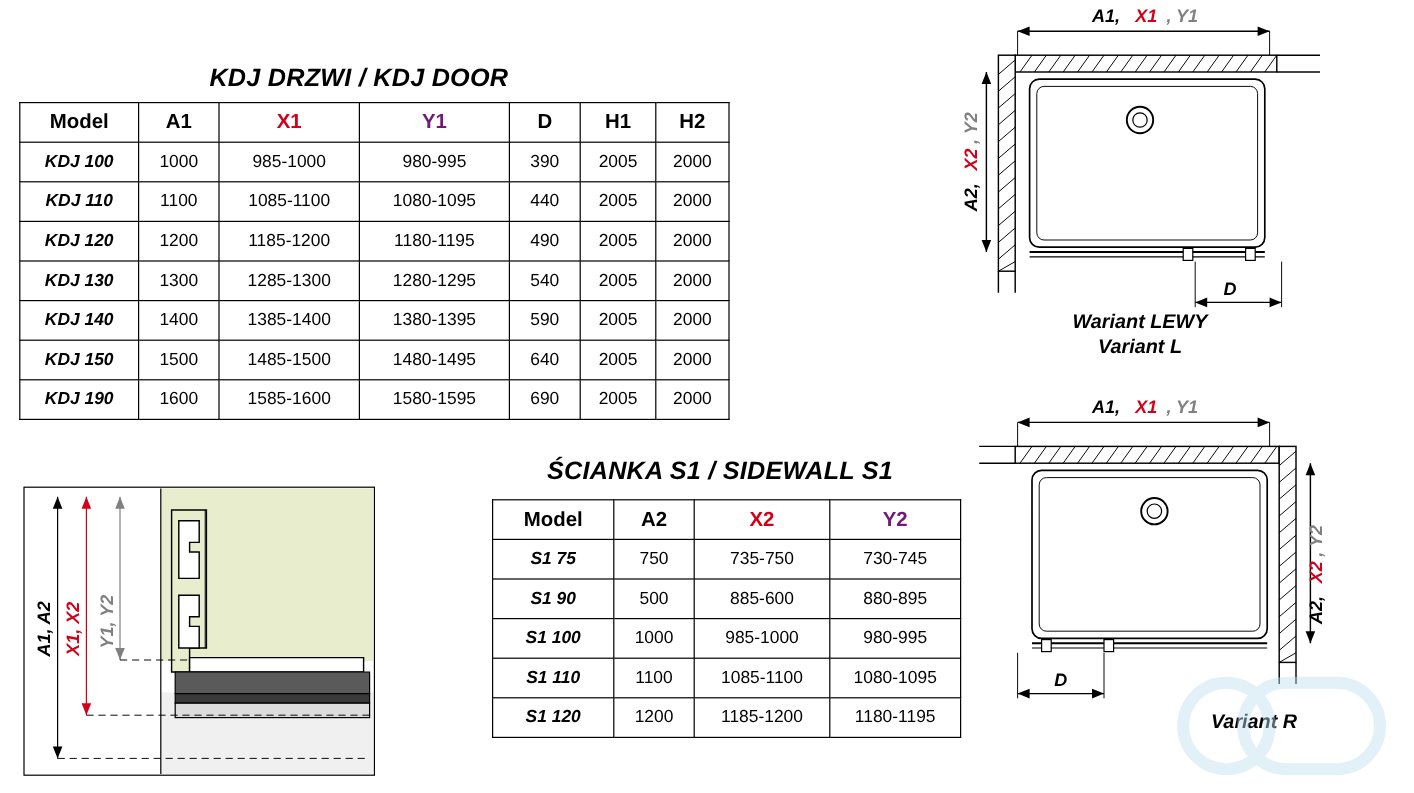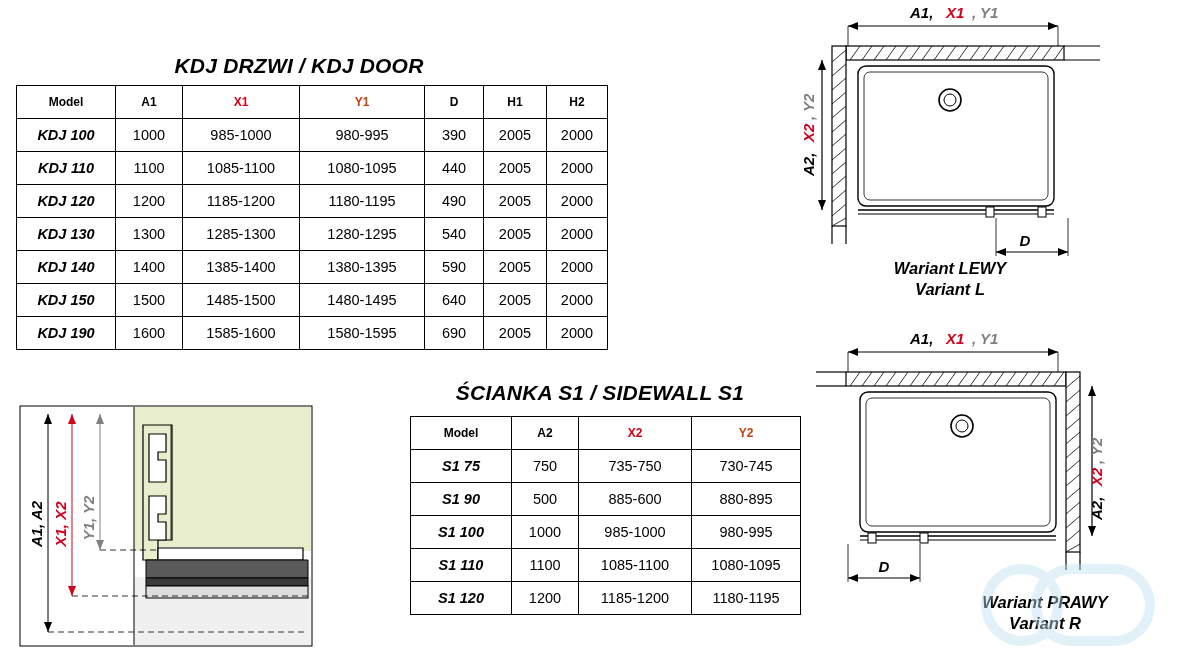--- a/index.html
+++ b/index.html
@@ -33,32 +33,32 @@
   }
   table.spec th, table.spec td {
     border: 1px solid #000;
     text-align: center;
     padding: 0;
     height: 32px;
     font-weight: bold;
     white-space: nowrap;
   }
   table.spec th {
-    font-size: 12px;
+    font-size: 17px;
   }
   table.spec td.model {
     font-style: italic;
     font-weight: bold;
     text-align: center;
   }
   table.spec td.val {
     font-weight: normal;
   }
   .th-red { color: #d0021b; }
-  .th-gray { color: #c2410c; }
+  .th-gray { color: #701a75; }
 
   
   #kdj-table th:nth-child(1), #kdj-table td:nth-child(1) { width: 98px; }
   #kdj-table th:nth-child(2), #kdj-table td:nth-child(2) { width: 66px; }
   #kdj-table th:nth-child(3), #kdj-table td:nth-child(3) { width: 116px; }
   #kdj-table th:nth-child(4), #kdj-table td:nth-child(4) { width: 124px; }
   #kdj-table th:nth-child(5), #kdj-table td:nth-child(5) { width: 58px; }
   #kdj-table th:nth-child(6), #kdj-table td:nth-child(6) { width: 62px; }
   #kdj-table th:nth-child(7), #kdj-table td:nth-child(7) { width: 60px; }
 
@@ -438,21 +438,20 @@
     <line x1="48" y1="248" x2="120" y2="248" stroke="#000000" stroke-width="1.2"></line>
     <polygon points="48,248 58,244 58,252" fill="#000000"></polygon>
     <polygon points="120,248 110,244 110,252" fill="#000000"></polygon>
     <line x1="48" y1="214" x2="48" y2="252" stroke="#000000" stroke-width="0.8"></line>
     <line x1="120" y1="214" x2="120" y2="252" stroke="#000000" stroke-width="0.8"></line>
     <text x="84" y="242" text-anchor="middle" class="blk">D</text>
   </svg>
 </div>
 
 <div class="abs draw-label" style="left:930px; top:592px; width:230px;">
-  <div>Wariant PRAWY</div>
   <div>Variant R</div>
 </div>
 
 <svg class="watermark" viewBox="0 0 210 110">
   <g fill="none" stroke="#bfe0ef" stroke-width="10">
     <circle cx="62" cy="58" r="36"></circle>
     <path d="M112 22 h42 a36 36 0 0 1 0 72 h-42 a36 36 0 0 1 0 -72 z"></path>
   </g>
 </svg>
 

